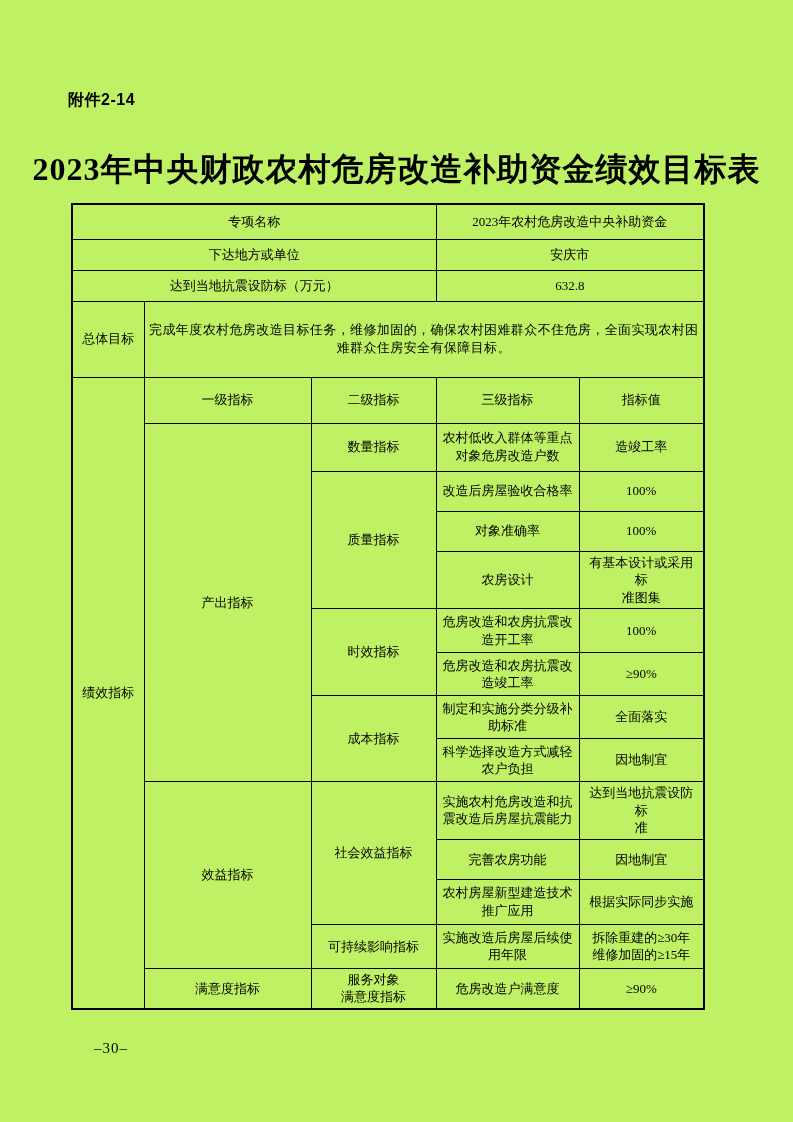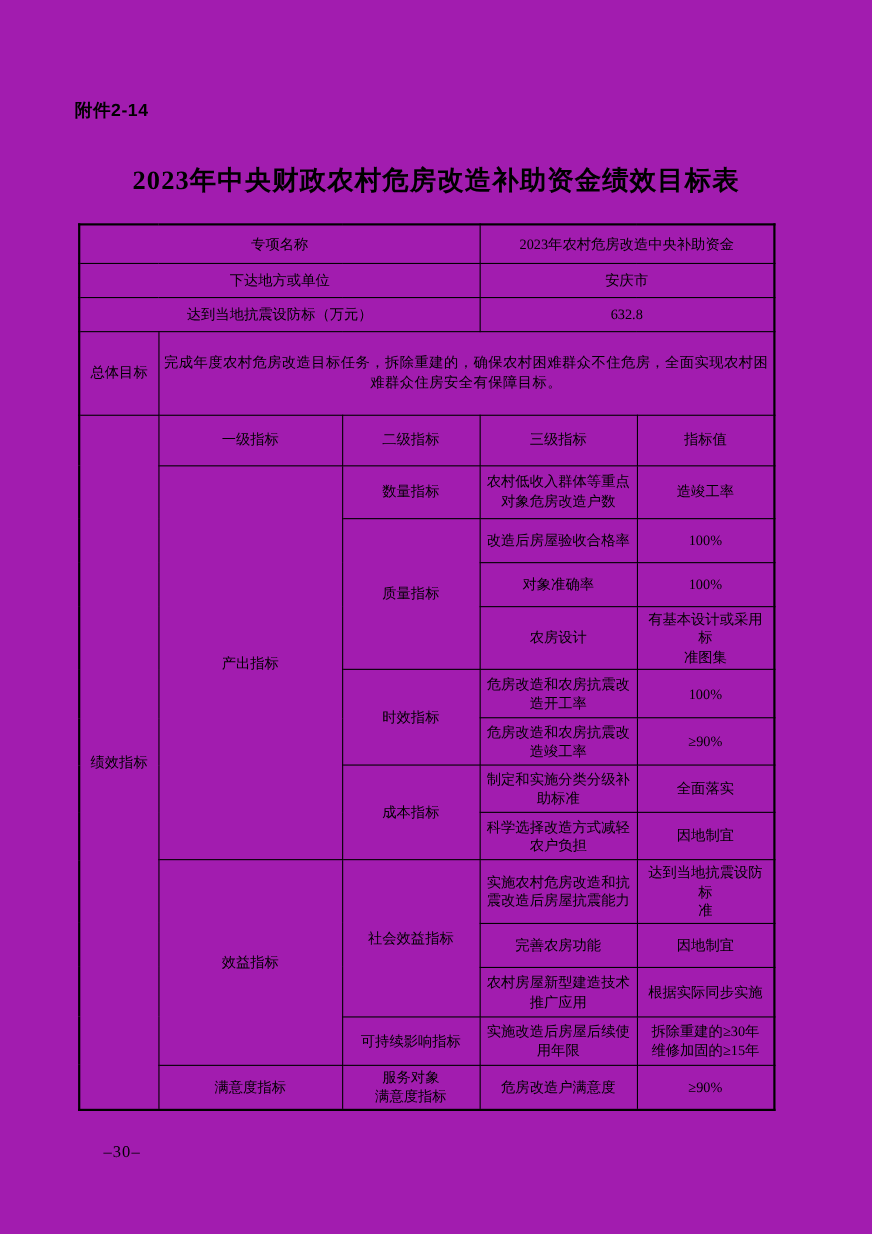--- a/index.html
+++ b/index.html
@@ -1,33 +1,33 @@
 <!DOCTYPE html>
 <html><head>
 <meta charset="utf-8">
 <style>
   * { margin:0; padding:0; box-sizing:border-box; }
   html,body { background:#e8e8e8; }
   .page {
     position:relative;
     width:793px; height:1122px;
-    background:#a21caf;
+    background:#bef264;
     font-family:"Liberation Serif","DejaVu Serif",serif;
     color:#000;
     overflow:hidden;
     margin:0 auto;
   }
   .attachment {
     position:absolute; left:68px; top:90px;
     font-family:"Liberation Sans","DejaVu Sans",sans-serif;
     font-weight:bold; font-size:16px; letter-spacing:0.5px;
   }
   .doc-title {
     position:absolute; top:148px; left:0; width:100%;
-    text-align:center; font-weight:bold; font-size:24px;
+    text-align:center; font-weight:bold; font-size:32px;
     letter-spacing:1px;
   }
   table.main {
     position:absolute; left:71px; top:203px;
     width:632px;
     border-collapse:collapse;
     table-layout:fixed;
     border:2px solid #000;
   }
   table.main td {
@@ -87,21 +87,21 @@
       <td class="info-cell" colspan="3">下达地方或单位</td>
       <td class="info-cell" colspan="2">安庆市</td>
     </tr>
     <tr style="height:31px">
       <td class="info-cell" colspan="3">达到当地抗震设防标（万元）</td>
       <td class="info-cell" colspan="2">632.8</td>
     </tr>
 
     <tr style="height:76px">
       <td class="goal-label">总体目标</td>
-      <td class="goal-text" colspan="4">完成年度农村危房改造目标任务，拆除重建的，确保农村困难群众不住危房，全面实现农村困难群众住房安全有保障目标。</td>
+      <td class="goal-text" colspan="4">完成年度农村危房改造目标任务，维修加固的，确保农村困难群众不住危房，全面实现农村困难群众住房安全有保障目标。</td>
     </tr>
 
     <tr style="height:46px">
       <td rowspan="14">绩效指标</td>
       <td>一级指标</td>
       <td>二级指标</td>
       <td>三级指标</td>
       <td>指标值</td>
     </tr>
 

